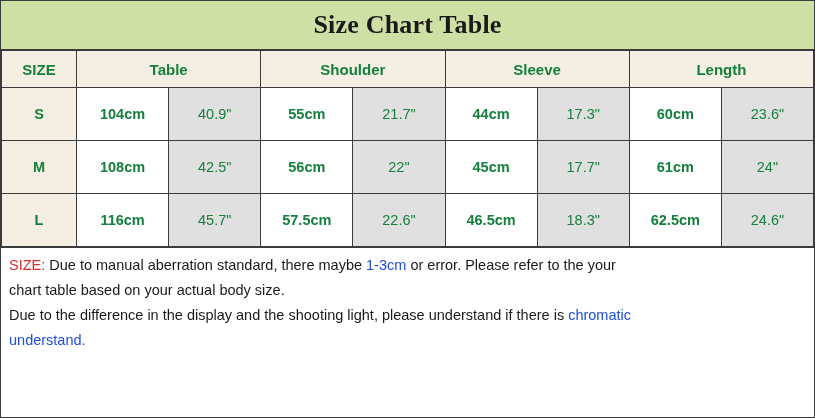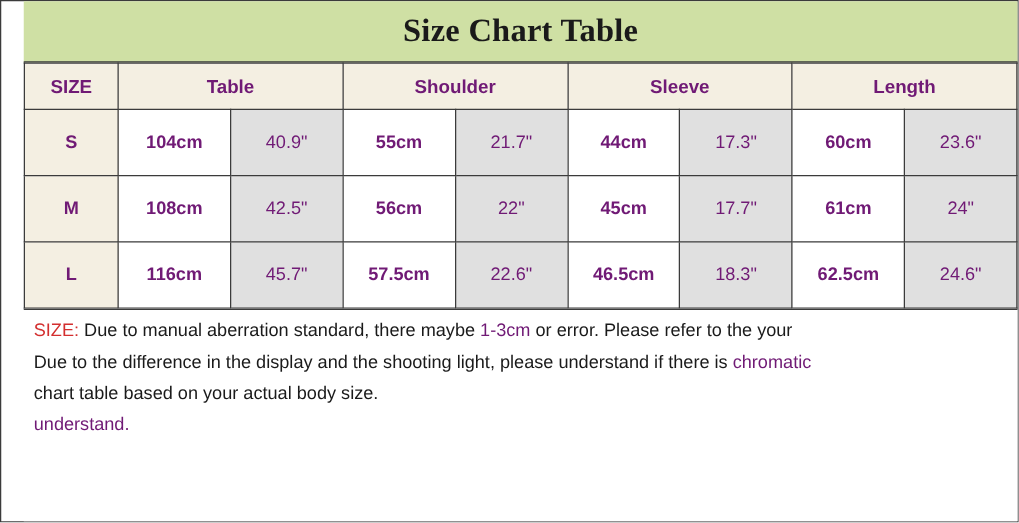--- a/index.html
+++ b/index.html
@@ -14,21 +14,20 @@
     overflow: hidden;
   }
   .chart-wrap {
     width: 815px;
     height: 418px;
     box-sizing: border-box;
     border: 1px solid #3b3b3b;
     display: flex;
     flex-direction: column;
     background: #ffffff;
-    padding-left: 18px;
   }
   .title-bar {
     height: 48px;
     background: #cfe0a4;
     border-bottom: 1px solid #3b3b3b;
     display: flex;
     align-items: center;
     justify-content: center;
     flex: 0 0 auto;
   }
@@ -44,21 +43,21 @@
     border-collapse: collapse;
     table-layout: fixed;
     flex: 0 0 auto;
   }
   table.size-table td,
   table.size-table th {
     border: 1px solid #3b3b3b;
     text-align: center;
     vertical-align: middle;
     font-size: 14.5px;
-    color: #701a75;
+    color: #15803d;
     padding: 0;
   }
   
   tr.head-groups td {
     height: 36px;
     background: #f4efe2;
     font-weight: bold;
     font-size: 15px;
   }
   
@@ -97,21 +96,21 @@
   }
   .tips-line {
     font-size: 14.5px;
     color: #1a1a1a;
     line-height: 25px;
   }
   .tips-label {
     color: #d32f2f;
   }
   .hl {
-    color: #701a75;
+    color: #1d4ed8;
     margin-top: 19px;
   }
 </style>
 </head>
 <body>
 
 <div class="chart-wrap">
 
   <div class="title-bar">
     <span class="title-text">Size Chart Table</span>
@@ -163,22 +162,22 @@
         <td class="cell-cm">62.5cm</td>
         <td class="cell-inch">24.6"</td>
       </tr>
     </tbody>
   </table>
 
   <div class="tips-box">
     <div class="tips-line">
       <span class="tips-label">SIZE:</span><span> Due to manual aberration standard, there maybe </span><span class="hl">1-3cm</span><span> or error. Please refer to the your</span>
     </div>
+    <div class="tips-line">chart table based on your actual body size.</div>
     <div class="tips-line">
       <span>Due to the difference in the display and the shooting light, please understand if there is </span><span class="hl">chromatic</span>
     </div>
-    <div class="tips-line">chart table based on your actual body size.</div>
     <div class="tips-line">
       <span class="hl">understand</span><span class="hl">.</span>
     </div>
   </div>
 
 </div>
 
 </body></html>

